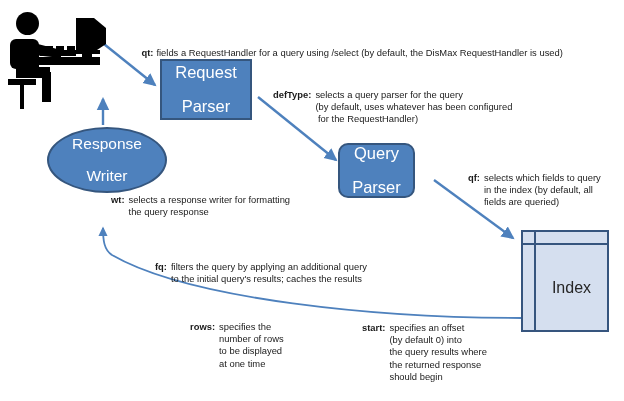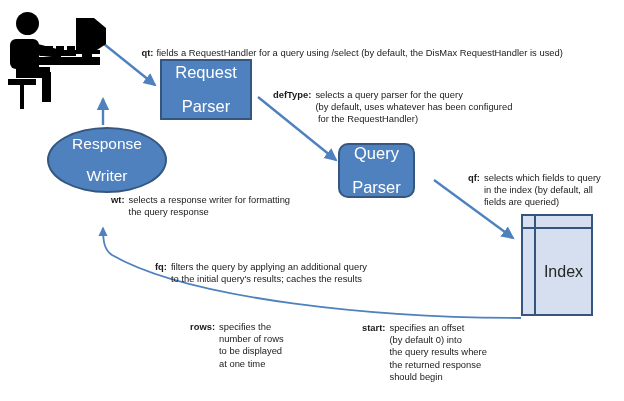--- a/index.html
+++ b/index.html
@@ -67,22 +67,22 @@
     background: #4E81BD;
     border: 2px solid #35567E;
     border-radius: 50%;
     font-size: 15.5px;
   }
 
   
   #node-index {
     position: absolute;
     left: 521px;
-    top: 214px;
-    width: 72px;
+    top: 230px;
+    width: 88px;
     height: 102px;
     box-sizing: border-box;
     background: #D5DFEF;
     border: 2px solid #36557E;
   }
   #node-index .idx-top-band {
     position: absolute;
     left: 0; right: 0; top: 11px;
     height: 2px;
     background: #36557E;

